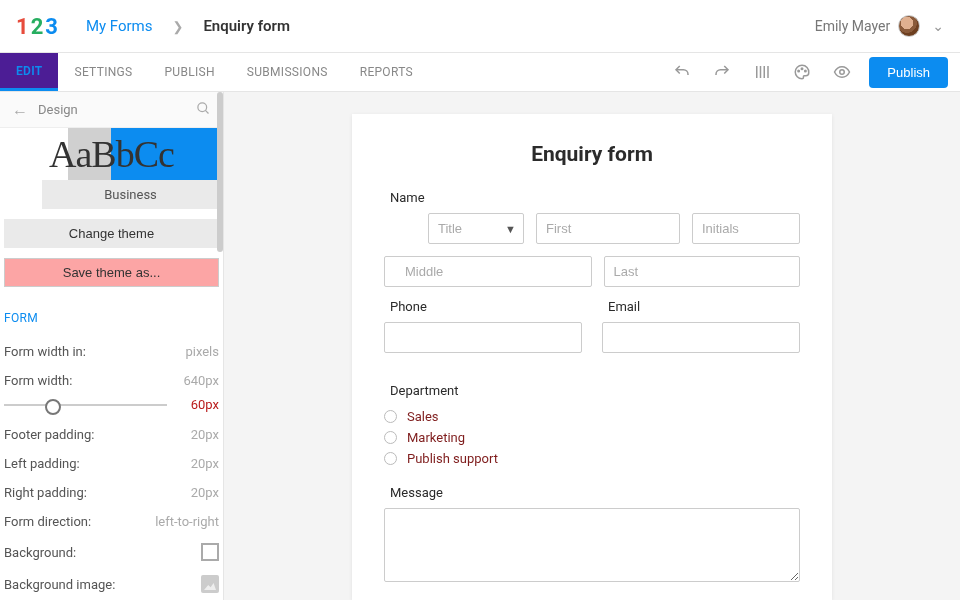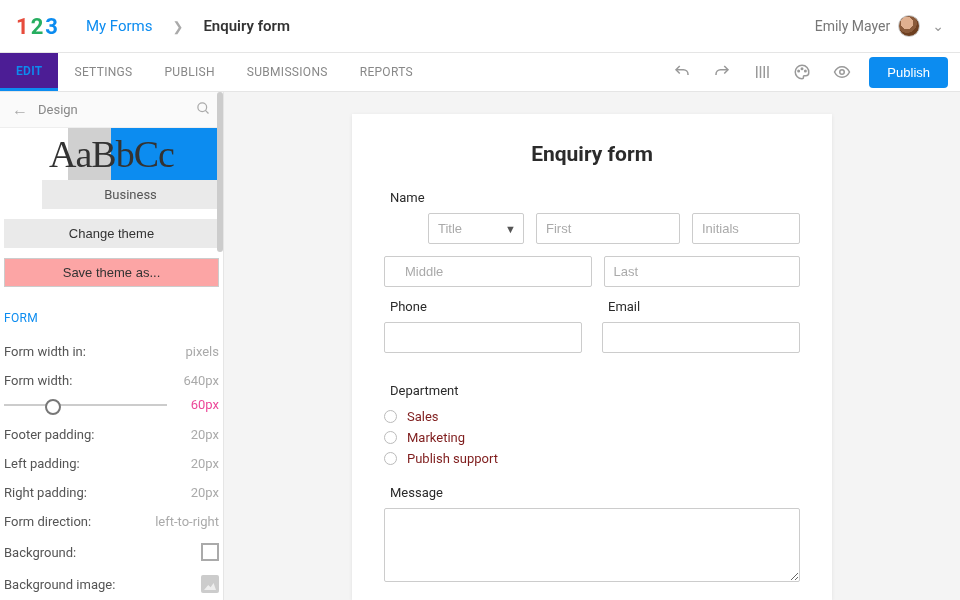--- a/index.html
+++ b/index.html
@@ -41,21 +41,21 @@
     .theme-preview span { mix-blend-mode: normal; }
     .theme-name { background:#eaeaea; text-align:center; padding:7px 0; font-size:13px; color:#555;margin-left:38px; }
     .side-btn-gray { display:block; width:100%; background:#eaeaea; border:none; padding:7px 0; margin-top:10px; font-size:13px; color:#333; cursor:pointer; }
     .side-btn-outline { display:block; width:100%; background:#fca5a5; border:1px solid #ccc; padding:6px 0; margin-top:10px; font-size:13px; color:#333; cursor:pointer; }
     .section-label { font-size:12px; color:#0c8cf0; letter-spacing:.3px; margin-top:24px; margin-bottom:12px; font-weight:400; }
     .prop { display:flex; justify-content:space-between; align-items:center; font-size:13px; color:#555; padding: 7px 0; }
     .prop .val { color:#aaa; font-size:13px; }
     .slider-row { display:flex; align-items:center; gap:10px; padding:2px 0 8px; }
     .slider { flex:1; height:2px; background:#ccc; position:relative; }
     .slider::after { content:""; position:absolute; left:25%; top:-5px; width:12px; height:12px; border-radius:50%; background:#fff; border:2px solid #777; cursor:grab; }
-    .slider-val { color:#ec4899; font-size:13px; width:42px; text-align:right; }
+    .slider-val { color:#b91c1c; font-size:13px; width:42px; text-align:right; }
     .swatch { width:18px; height:18px; border:2px solid #aaa; }
     .swatch.bg { background:#fff; }
     .sw-img { width:18px; height:18px; background:#ccc; border-radius:2px; position:relative; }
     .sw-img::after { content:""; position:absolute; left:3px; bottom:3px; width:12px; height:7px; background:#eee; clip-path: polygon(0 100%, 35% 30%, 55% 60%, 80% 0, 100% 100%); }
     .side-scrollbar { position:absolute; right:0; top:0; width:6px; height:160px; background:#ccc; border-radius:3px; }
 
     
     .canvas-wrap { flex:1; background:#f4f4f4; overflow:auto; display:flex; justify-content:center; padding-top:22px; }
     .form-canvas { width:480px; background:#fff; box-shadow: 0 1px 4px rgba(0,0,0,.08); padding: 28px 32px 40px; }
     .form-title { text-align:center; font-size:21px; font-weight:700; color:#2b2b2b; margin-bottom:24px; }

